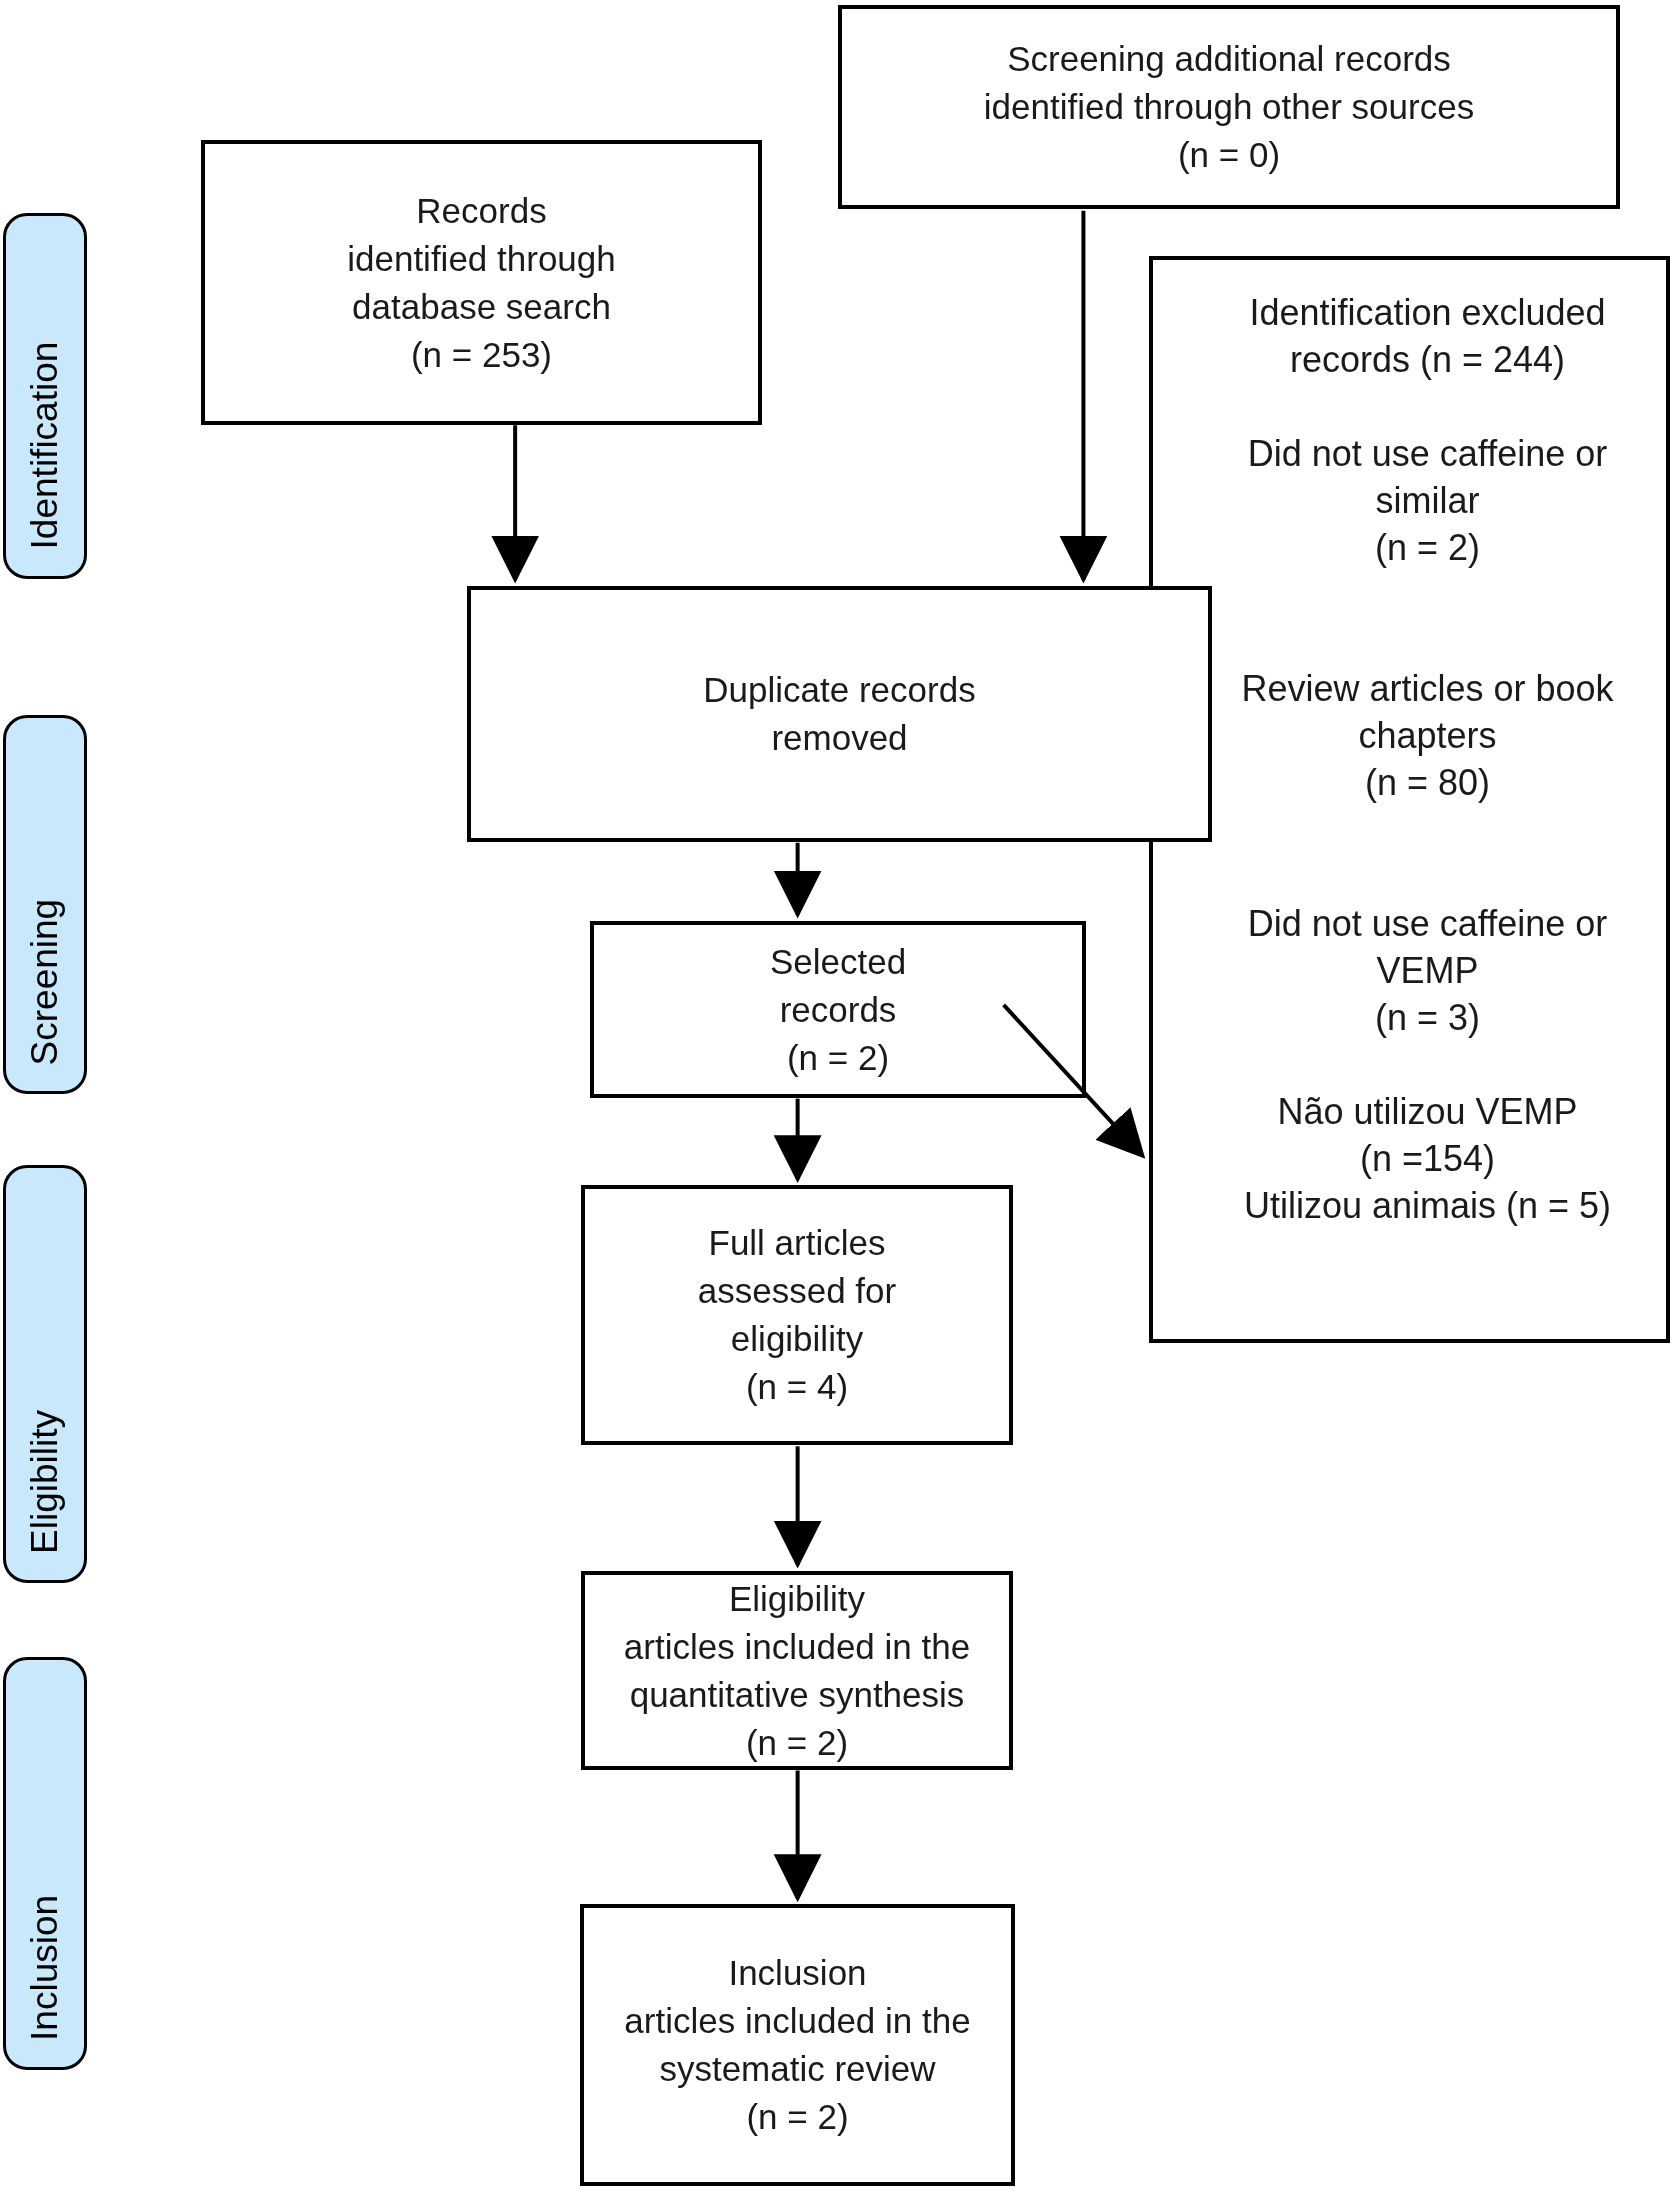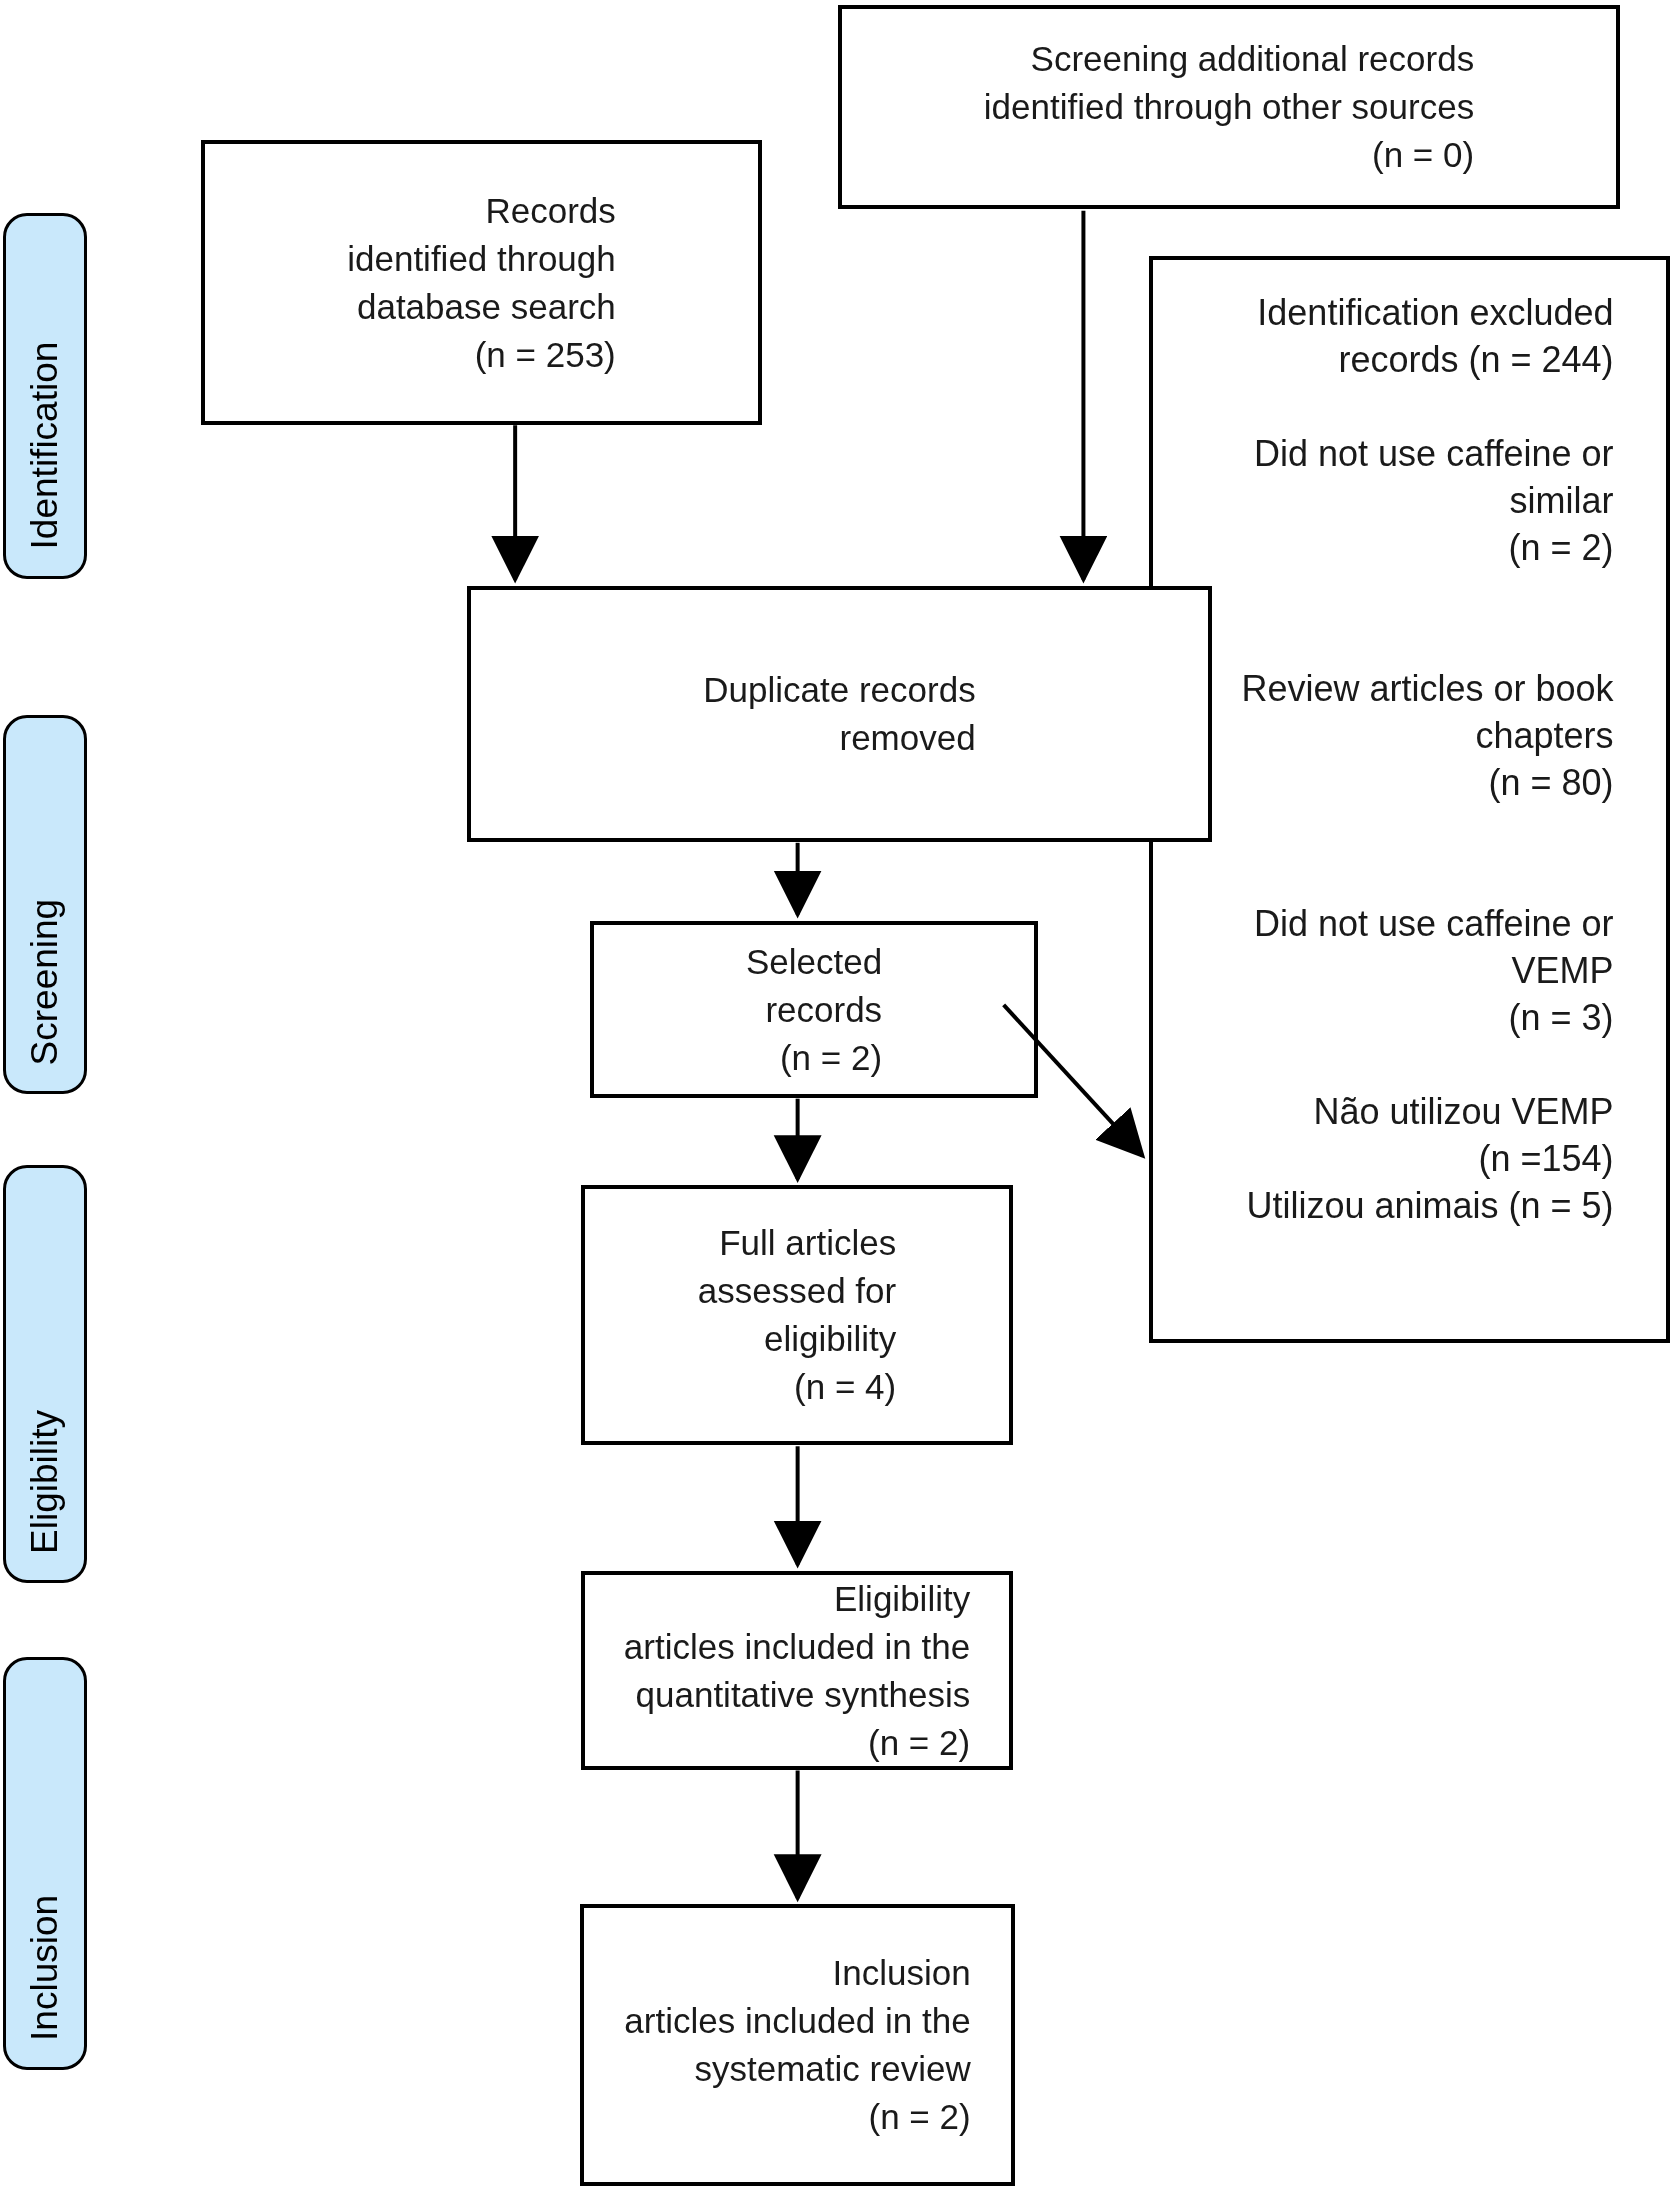--- a/index.html
+++ b/index.html
@@ -15,21 +15,21 @@
 
   
   .fbox {
     position: absolute;
     box-sizing: border-box;
     background: #ffffff;
     border: 4px solid #000000;
     display: flex;
     align-items: center;
     justify-content: center;
-    text-align: right;
+    text-align: center;
     white-space: pre-line;
     font-size: 35px;
     line-height: 48px;
     color: #1a1a1a;
   }
   .fbox.top-align {
     align-items: flex-start;
     padding-top: 29px;
     line-height: 47px;
     font-size: 36px;
@@ -113,21 +113,21 @@
 VEMP
 (n = 3)
 
 Não utilizou VEMP
 (n =154)
 Utilizou animais (n = 5)</div>
 
   <div class="fbox" style="left:467px; top:586px; width:745px; height:256px;">Duplicate records
 removed</div>
 
-  <div class="fbox" style="left:590px; top:921px; width:448px; height:177px;">Selected
+  <div class="fbox" style="left:590px; top:921px; width:496px; height:177px;">Selected
 records
 (n = 2)</div>
 
   <div class="fbox" style="left:581px; top:1185px; width:432px; height:260px;">Full articles
 assessed for
 eligibility
 (n = 4)</div>
 
   <div class="fbox" style="left:581px; top:1571px; width:432px; height:199px;">Eligibility
 articles included in the

